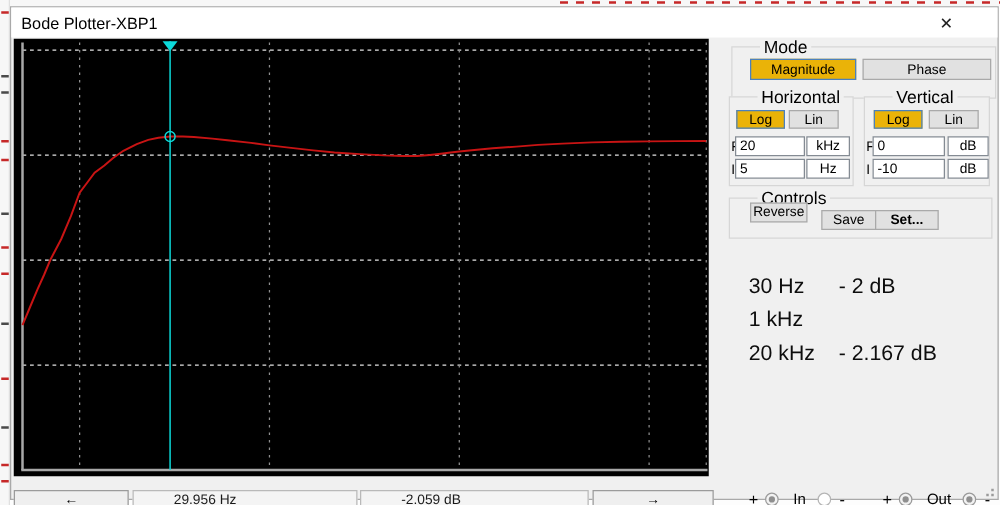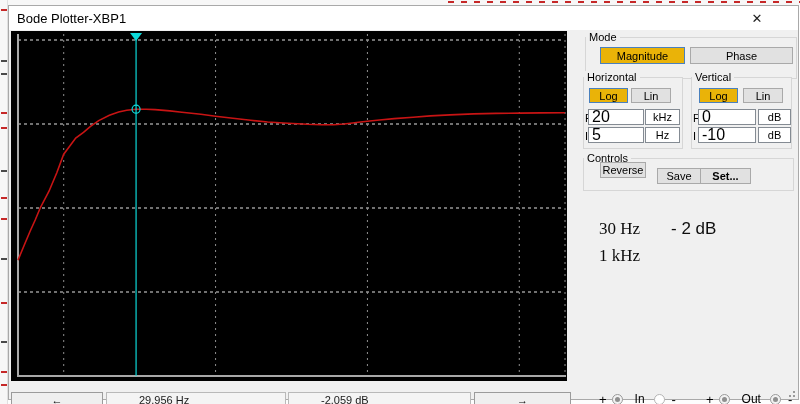--- a/index.html
+++ b/index.html
@@ -24,35 +24,35 @@
   .close-btn { position:absolute; right:32px; top:3px; width:18px; height:18px;
                display:flex; align-items:center; justify-content:center;
                font-size:13px; color:#222; cursor:pointer; }
 
   
   .plot { position:absolute; left:2px; top:25px; width:556px; height:350px; background:#000; }
   .plot svg { position:absolute; left:0; top:0; }
 
   
   .gbox { position:absolute; border:1px solid #d6d6d6; background:#f0f0f0; }
-  .gbox-label { position:absolute; top:-7px; left:0; background:#f0f0f0; padding:0 3px;
-                font-size:11px; color:#000; line-height:13px; }
+  .gbox-label { position:absolute; top:-7px; left:22px; background:#f0f0f0; padding:0 3px;
+                font-size:14px; color:#000; line-height:13px; }
   .btn { position:absolute; display:flex; align-items:center; justify-content:center;
          font-size:11px; color:#000; background:#e1e1e1; border:1px solid #a9a9a9; cursor:pointer; }
   .btn.active { background:#eab308; border:1px solid #4a80bd; }
   .fld-label { position:absolute; font-size:11px; color:#000; }
-  .fld { position:absolute; font-size:16px; color:#000; background:#fff; border:1px solid #848b93;
+  .fld { position:absolute; font-size:11px; color:#000; background:#fff; border:1px solid #848b93;
          padding:0 0 0 3px; outline:none; font-family:"Liberation Sans", sans-serif; }
   .unit { position:absolute; display:flex; align-items:center; justify-content:center;
           font-size:11px; color:#000; background:#fff; border:1px solid #848b93; }
 
   
   .meas { position:absolute; left:598px; top:214px; font-size:17px; color:#0d0d0d; }
   .meas-row { display:flex; height:27px; align-items:center; }
-  .meas-freq { width:72px;font-family:Liberation Serif, serif; }
+  .meas-freq { width:72px; }
 
   
   .bar-btn { position:absolute; top:386px; height:15px; background:#efefef; border:1px solid #9b9b9b;
              display:flex; align-items:center; justify-content:center; font-size:11px; color:#000; cursor:pointer; }
   .bar-field { position:absolute; top:386px; height:15px; background:#f4f4f4; border:1px solid #b9b9b9;
                display:flex; align-items:center; font-size:11px; color:#1a1a1a; padding-left:32px; }
 
   
   .terms { position:absolute; left:590px; top:385px; height:16px; display:flex; align-items:center; font-size:12px; color:#000; }
   .term-sign { font-size:13px; }
@@ -155,20 +155,24 @@
     </div>
 
     <div class="meas" style="left:590px; top:209px;">
       <div class="meas-row">
         <span class="meas-freq">30 Hz</span>
         <span>- 2 dB</span>
       </div>
       <div class="meas-row">
         <span class="meas-freq">1 kHz</span>
       </div>
+      <div class="meas-row">
+        <span class="meas-freq">20 kHz</span>
+        <span>- 2.167 dB</span>
+      </div>
     </div>
 
     <div class="bar-btn" style="left:2px; width:92px;">←</div>
     <div class="bar-field" style="left:97px; width:180px;">29.956  Hz</div>
     <div class="bar-field" style="left:279px; width:183px;">-2.059 dB</div>
     <div class="bar-btn" style="left:465px; width:97px;">→</div>
 
     <div class="terms">
       <span class="term-sign">+</span>
       <span class="term-dot" style="margin-left:5px;">

